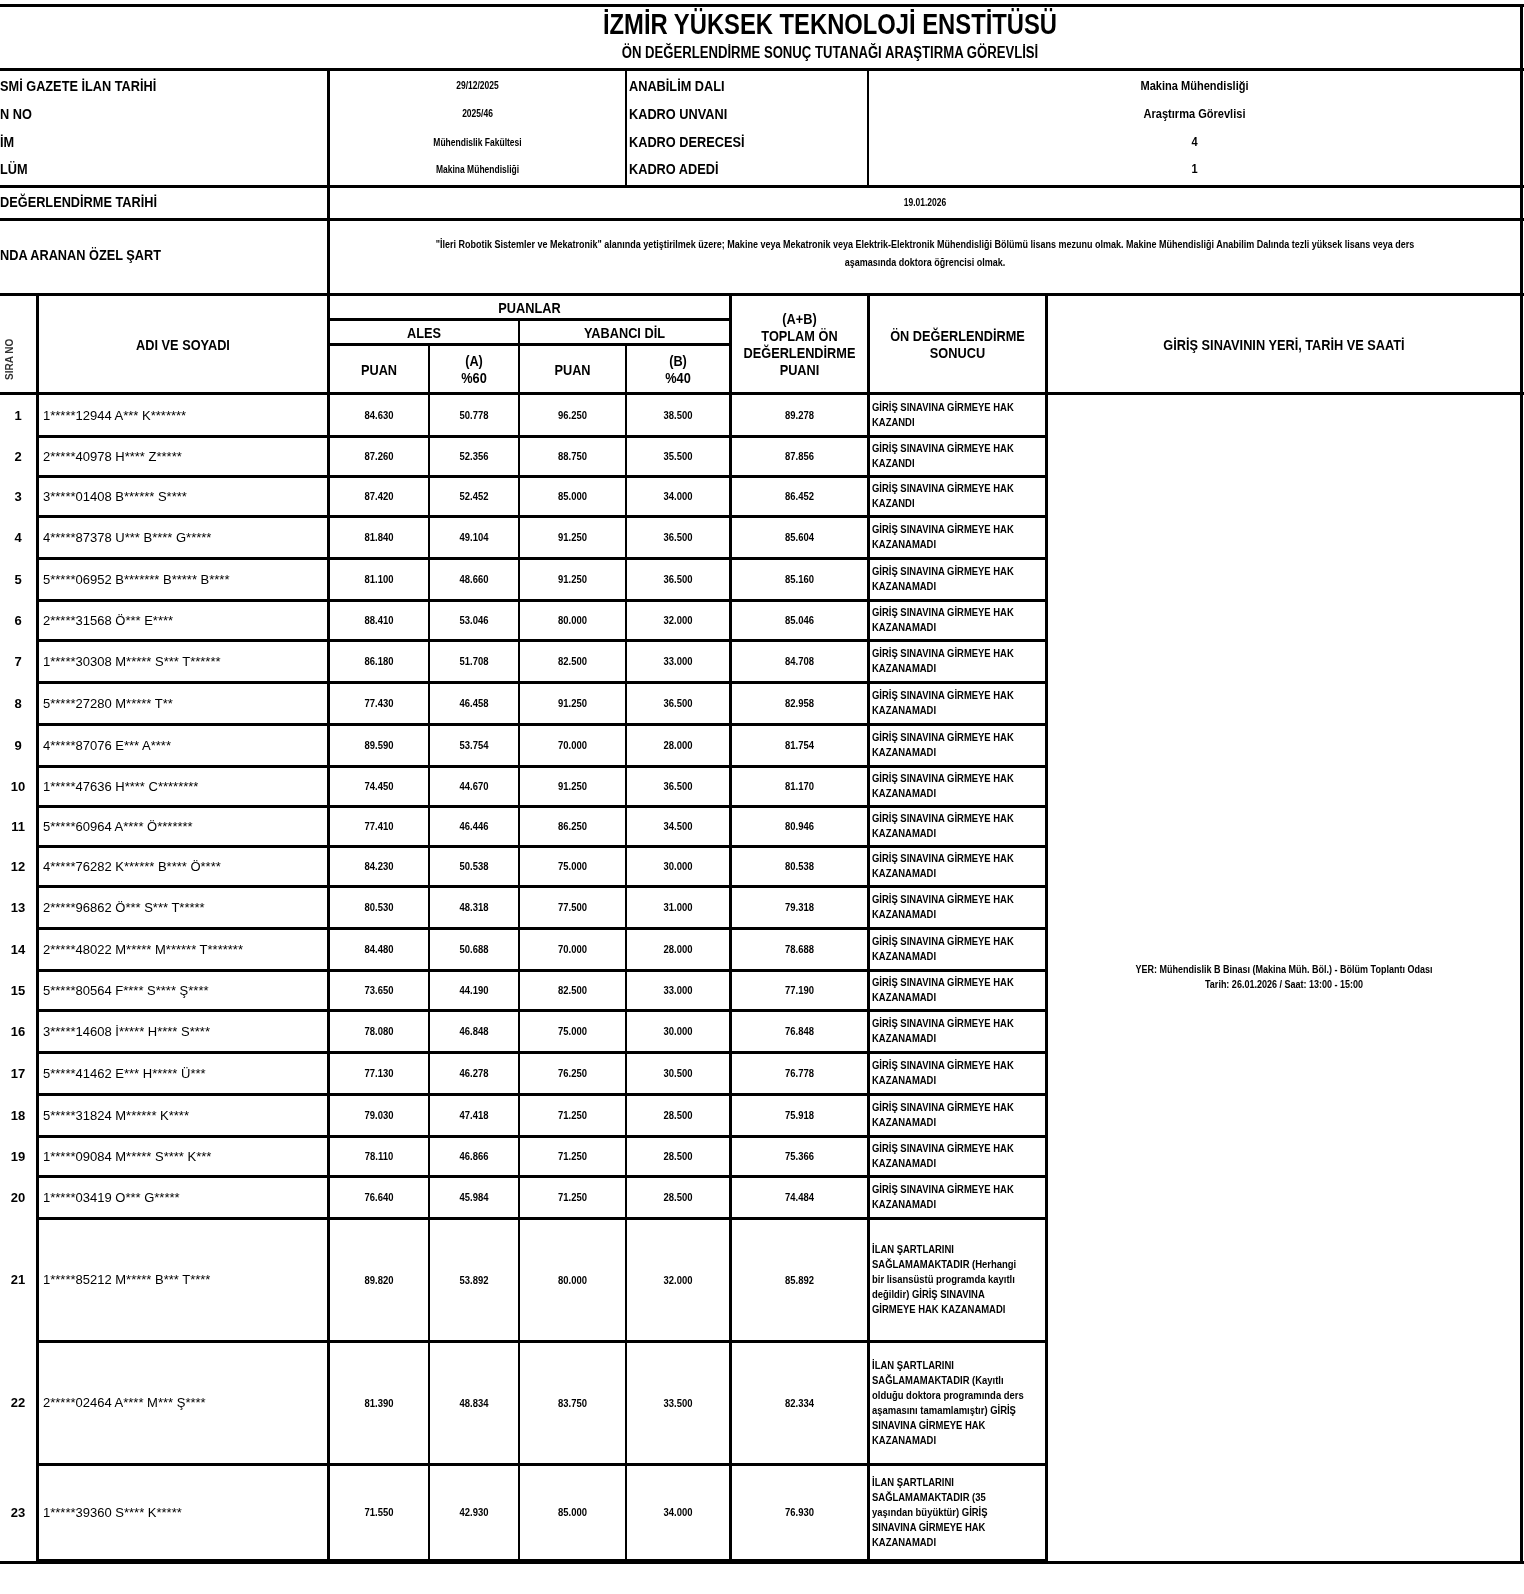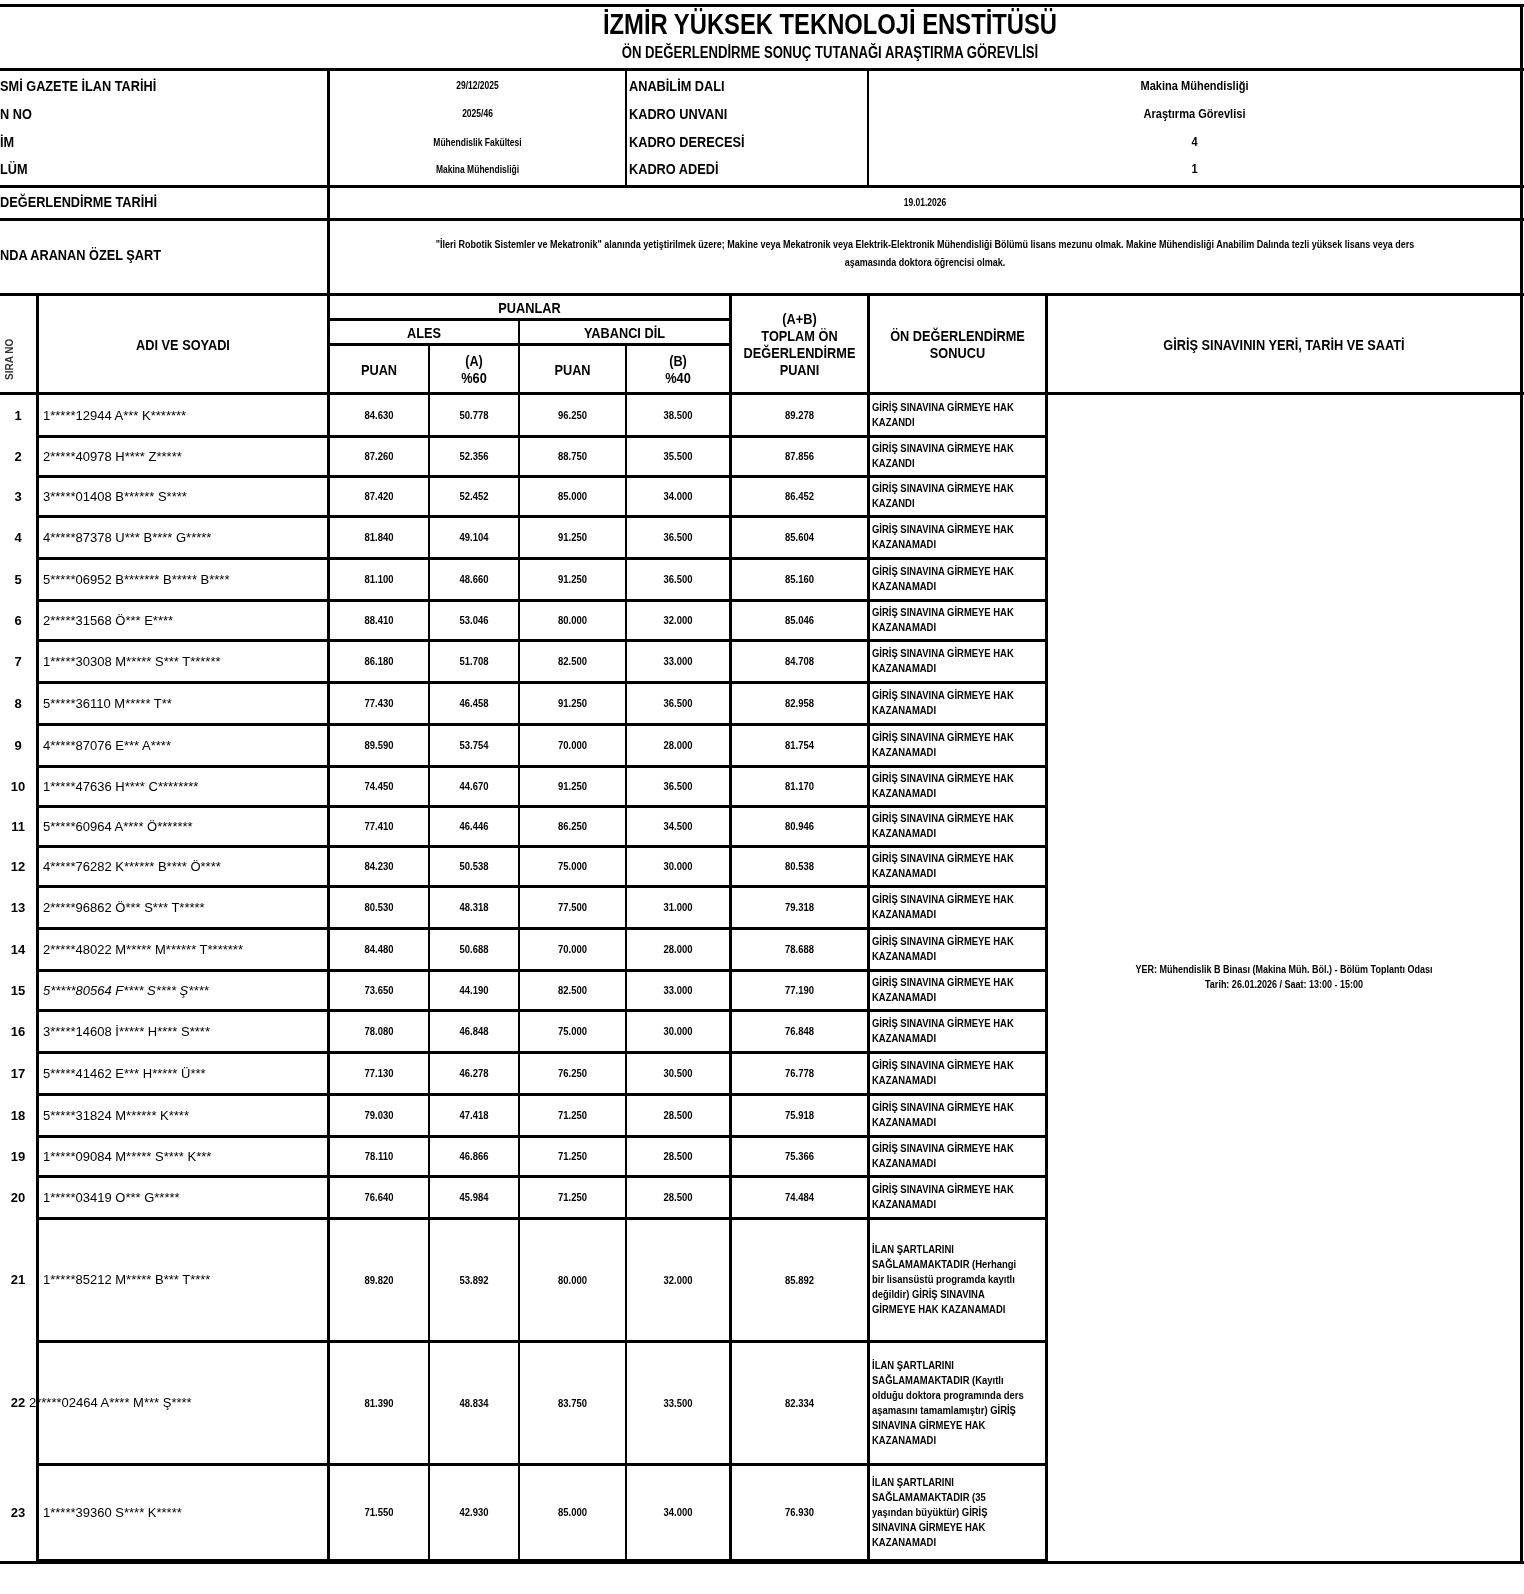--- a/index.html
+++ b/index.html
@@ -186,21 +186,21 @@
       <div class="abs cell num" style="left: 520px; width: 105px; top: 641px; height: 40px;">82.500</div>
       <div class="abs cell num" style="left: 627px; width: 102px; top: 641px; height: 40px;">33.000</div>
       <div class="abs cell num" style="left: 732px; width: 135px; top: 641px; height: 40px;">84.708</div>
       <div class="abs cell res" style="left: 870px; width: 175px; top: 641px; height: 40px;">
         <span>GİRİŞ SINAVINA  GİRMEYE HAK KAZANAMADI</span>
       </div>
       <div class="hl" style="left: 39px; width: 1006px; top: 681px; height: 3px;"></div>
     </div>
     <div>
       <div class="abs cell sira" style="left: 0px; width: 36px; top: 683px; height: 40px;">8</div>
-      <div class="abs cell name" style="left: 39px; width: 288px; top: 683px; height: 40px;">5*****36110 M*****  T**</div>
+      <div class="abs cell name" style="left: 39px; width: 288px; top: 683px; height: 40px;">5*****27280 M*****  T**</div>
       <div class="abs cell num" style="left: 330px; width: 98px; top: 683px; height: 40px;">77.430</div>
       <div class="abs cell num" style="left: 430px; width: 88px; top: 683px; height: 40px;">46.458</div>
       <div class="abs cell num" style="left: 520px; width: 105px; top: 683px; height: 40px;">91.250</div>
       <div class="abs cell num" style="left: 627px; width: 102px; top: 683px; height: 40px;">36.500</div>
       <div class="abs cell num" style="left: 732px; width: 135px; top: 683px; height: 40px;">82.958</div>
       <div class="abs cell res" style="left: 870px; width: 175px; top: 683px; height: 40px;">
         <span>GİRİŞ SINAVINA  GİRMEYE HAK KAZANAMADI</span>
       </div>
       <div class="hl" style="left: 39px; width: 1006px; top: 723px; height: 3px;"></div>
     </div>
@@ -277,21 +277,21 @@
       <div class="abs cell num" style="left: 520px; width: 105px; top: 929px; height: 40px;">70.000</div>
       <div class="abs cell num" style="left: 627px; width: 102px; top: 929px; height: 40px;">28.000</div>
       <div class="abs cell num" style="left: 732px; width: 135px; top: 929px; height: 40px;">78.688</div>
       <div class="abs cell res" style="left: 870px; width: 175px; top: 929px; height: 40px;">
         <span>GİRİŞ SINAVINA  GİRMEYE HAK KAZANAMADI</span>
       </div>
       <div class="hl" style="left: 39px; width: 1006px; top: 969px; height: 3px;"></div>
     </div>
     <div>
       <div class="abs cell sira" style="left: 0px; width: 36px; top: 971px; height: 38px;">15</div>
-      <div class="abs cell name" style="left: 39px; width: 288px; top: 971px; height: 38px; font-style: italic;">5*****80564 F**** S**** Ş****</div>
+      <div class="abs cell name" style="left: 39px; width: 288px; top: 971px; height: 38px;">5*****80564 F**** S**** Ş****</div>
       <div class="abs cell num" style="left: 330px; width: 98px; top: 971px; height: 38px;">73.650</div>
       <div class="abs cell num" style="left: 430px; width: 88px; top: 971px; height: 38px;">44.190</div>
       <div class="abs cell num" style="left: 520px; width: 105px; top: 971px; height: 38px;">82.500</div>
       <div class="abs cell num" style="left: 627px; width: 102px; top: 971px; height: 38px;">33.000</div>
       <div class="abs cell num" style="left: 732px; width: 135px; top: 971px; height: 38px;">77.190</div>
       <div class="abs cell res" style="left: 870px; width: 175px; top: 971px; height: 38px;">
         <span>GİRİŞ SINAVINA  GİRMEYE HAK KAZANAMADI</span>
       </div>
       <div class="hl" style="left: 39px; width: 1006px; top: 1009px; height: 3px;"></div>
     </div>
@@ -368,21 +368,21 @@
       <div class="abs cell num" style="left: 520px; width: 105px; top: 1219px; height: 121px;">80.000</div>
       <div class="abs cell num" style="left: 627px; width: 102px; top: 1219px; height: 121px;">32.000</div>
       <div class="abs cell num" style="left: 732px; width: 135px; top: 1219px; height: 121px;">85.892</div>
       <div class="abs cell res" style="left: 870px; width: 175px; top: 1219px; height: 121px;">
         <span>İLAN ŞARTLARINI SAĞLAMAMAKTADIR (Herhangi bir lisansüstü programda kayıtlı değildir) GİRİŞ SINAVINA GİRMEYE HAK KAZANAMADI</span>
       </div>
       <div class="hl" style="left: 39px; width: 1006px; top: 1340px; height: 3px;"></div>
     </div>
     <div>
       <div class="abs cell sira" style="left: 0px; width: 36px; top: 1342px; height: 121px;">22</div>
-      <div class="abs cell name" style="left: 25px; width: 341px; top: 1342px; height: 121px;">2*****02464 A**** M*** Ş****</div>
+      <div class="abs cell name" style="left: 39px; width: 341px; top: 1342px; height: 121px;">2*****02464 A**** M*** Ş****</div>
       <div class="abs cell num" style="left: 330px; width: 98px; top: 1342px; height: 121px;">81.390</div>
       <div class="abs cell num" style="left: 430px; width: 88px; top: 1342px; height: 121px;">48.834</div>
       <div class="abs cell num" style="left: 520px; width: 105px; top: 1342px; height: 121px;">83.750</div>
       <div class="abs cell num" style="left: 627px; width: 102px; top: 1342px; height: 121px;">33.500</div>
       <div class="abs cell num" style="left: 732px; width: 135px; top: 1342px; height: 121px;">82.334</div>
       <div class="abs cell res" style="left: 870px; width: 175px; top: 1342px; height: 121px;">
         <span>İLAN ŞARTLARINI SAĞLAMAMAKTADIR (Kayıtlı olduğu doktora programında ders aşamasını tamamlamıştır) GİRİŞ SINAVINA  GİRMEYE HAK KAZANAMADI</span>
       </div>
       <div class="hl" style="left: 39px; width: 1006px; top: 1463px; height: 3px;"></div>
     </div>

